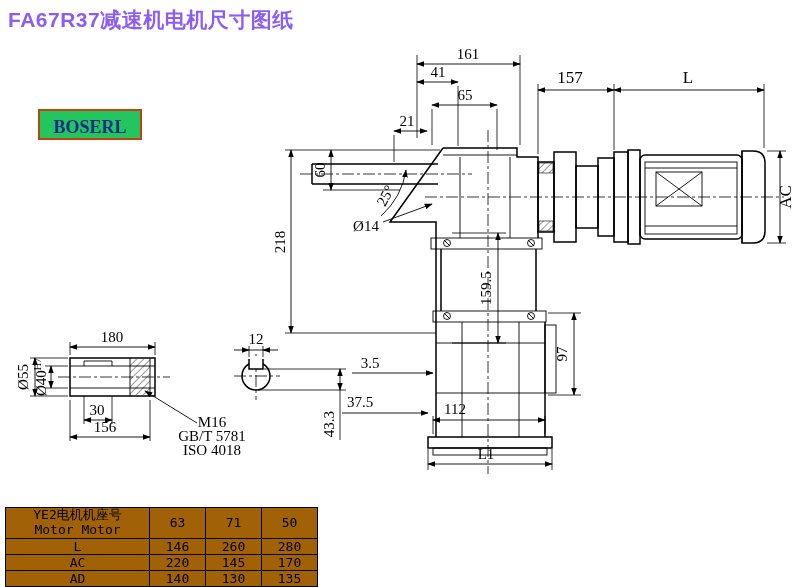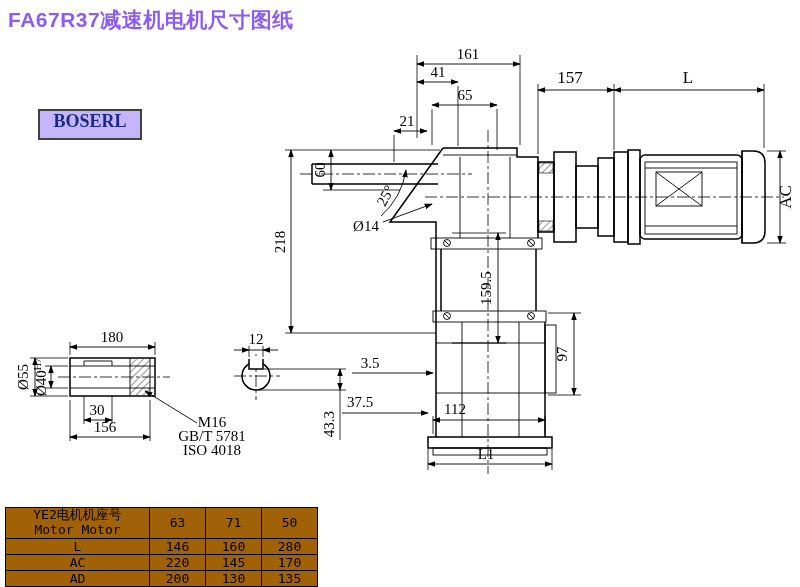--- a/index.html
+++ b/index.html
@@ -1,21 +1,21 @@
 <!DOCTYPE html>
 <html><head>
 <meta charset="utf-8">
 <style>
   *{margin:0;padding:0;box-sizing:border-box}
   html,body{width:800px;height:587px;background:#fff;overflow:hidden;position:relative;
     font-family:"Liberation Sans",sans-serif;color:#000}
   .title{position:absolute;left:8px;top:6px;font-size:21px;font-weight:bold;color:#8b5cf6;
     font-family:"Liberation Sans",sans-serif;letter-spacing:.5px}
-  .logo{position:absolute;left:38px;top:109px;width:104px;height:31px;border:2px solid #404040;
-    display:flex;align-items:flex-start;justify-content:center;background:#c4b5fd}
+  .logo{position:absolute;left:38px;top:109px;width:104px;height:31px;border:2px solid #c2410c;
+    display:flex;align-items:flex-end;justify-content:center;background:#22c55e}
   .logo span{font-family:"Liberation Serif",serif;font-size:18px;font-weight:bold;color:#1b2a8a}
   svg.draw{position:absolute;left:0;top:0}
   .out{stroke:#000;stroke-width:1.5;fill:none}
   .thin{stroke:#000;stroke-width:.9;fill:none}
   .dim{stroke:#000;stroke-width:.9;fill:none}
   .ext{stroke:#000;stroke-width:.8;fill:none}
   .cl{stroke:#000;stroke-width:.8;fill:none;stroke-dasharray:12 3 3 3}
   .dtxt{font-family:"Liberation Serif",serif;font-size:15px;fill:#000;text-anchor:middle}
   .dtxt2{font-family:"Liberation Serif",serif;font-size:17px;fill:#000;text-anchor:middle}
   .spec{position:absolute;left:5px;top:507px;border-collapse:collapse;table-layout:fixed;background:#a16207}
@@ -210,29 +210,29 @@
         <div>YE2电机机座号</div>
         <div>Motor Motor</div>
       </td>
       <td class="ncell">63</td>
       <td class="ncell">71</td>
       <td class="ncell">50</td>
     </tr>
     <tr class="drow">
       <td>L</td>
       <td>146</td>
-      <td>160</td>
+      <td>260</td>
       <td>280</td>
     </tr>
     <tr class="drow">
       <td>AC</td>
       <td>220</td>
       <td>145</td>
       <td>170</td>
     </tr>
     <tr class="drow">
       <td>AD</td>
-      <td>200</td>
+      <td>140</td>
       <td>130</td>
       <td>135</td>
     </tr>
   </tbody>
 </table>
 
 </body></html>

